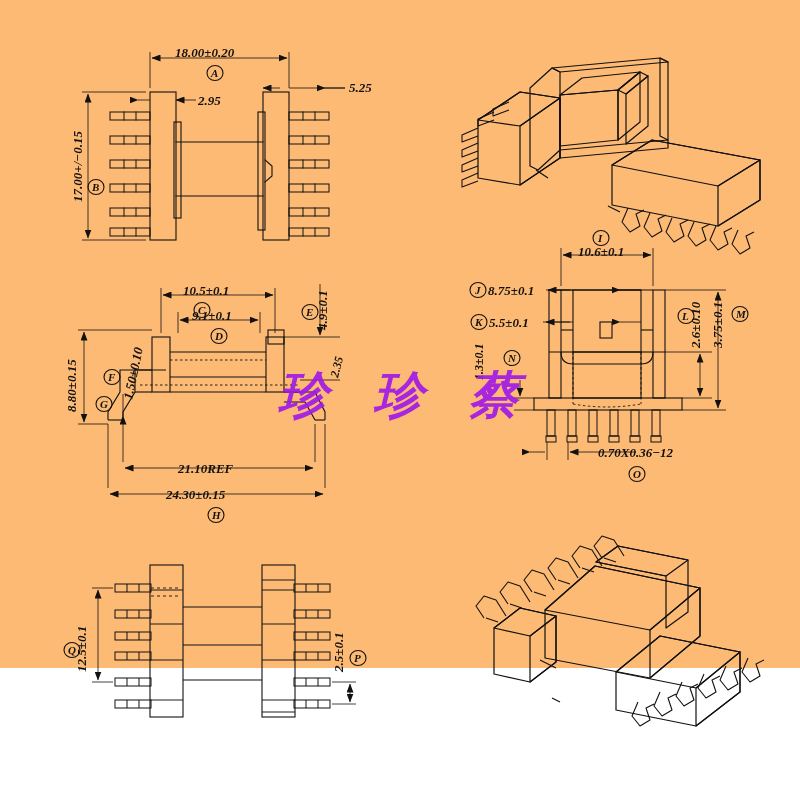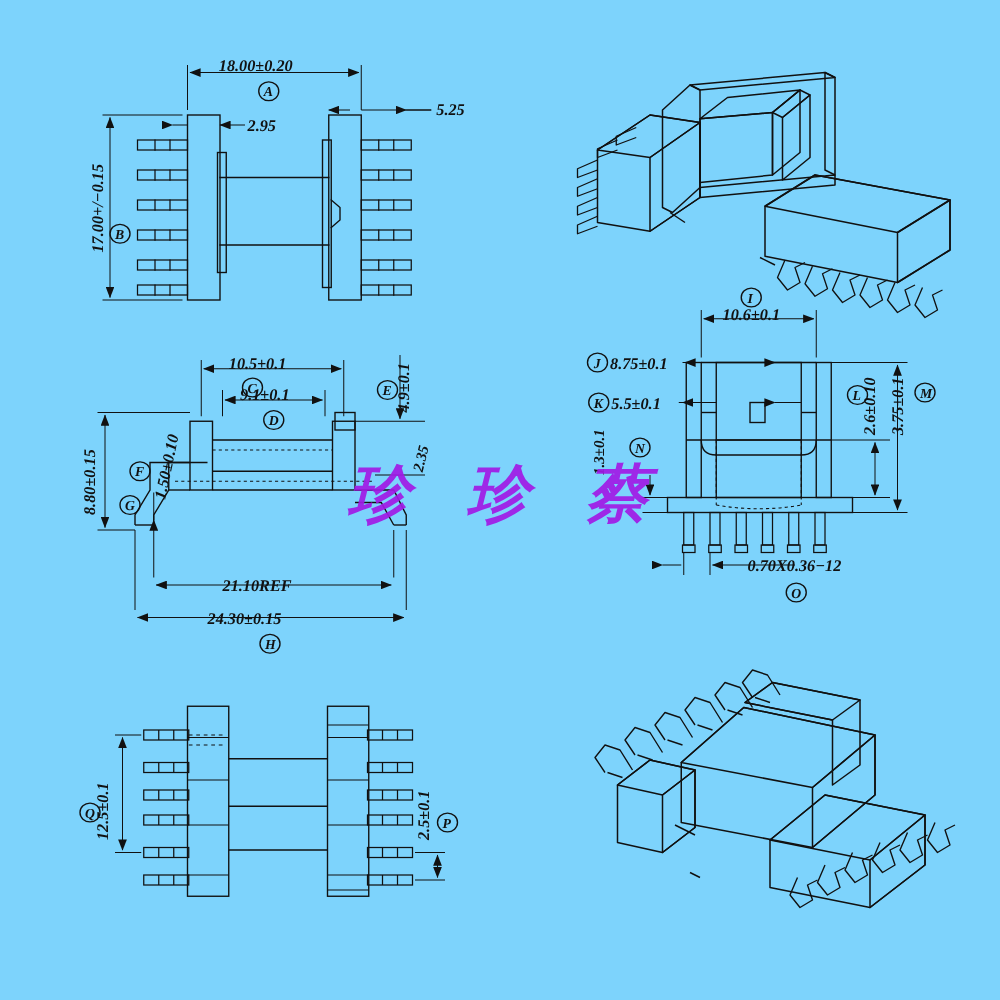--- a/index.html
+++ b/index.html
@@ -1,17 +1,17 @@
 <!DOCTYPE html>
 <html><head>
 <meta charset="utf-8">
 <style>
   html,body{margin:0;padding:0;background:#ffffff;}
   body{width:800px;height:800px;overflow:hidden;font-family:"Liberation Serif",serif;}
-  #sheet{position:relative;width:800px;height:800px;background:#7dd3fc;}
+  #sheet{position:relative;width:800px;height:668px;background:#fdba74;}
   svg{display:block;}
   .dimtxt{font-family:"Liberation Serif",serif;font-style:italic;font-weight:bold;font-size:13px;fill:#111;}
   .dimtxt-s{font-family:"Liberation Serif",serif;font-style:italic;font-weight:bold;font-size:12px;fill:#111;}
   .balloonT{font-family:"Liberation Serif",serif;font-style:italic;font-weight:bold;font-size:11px;fill:#111;}
   .wm{position:absolute;color:#a11ae6;font-family:"DejaVu Sans",sans-serif;font-weight:bold;font-style:italic;
       font-size:50px;letter-spacing:14px;opacity:.92;pointer-events:none;}
 </style>
 </head>
 <body>
 

